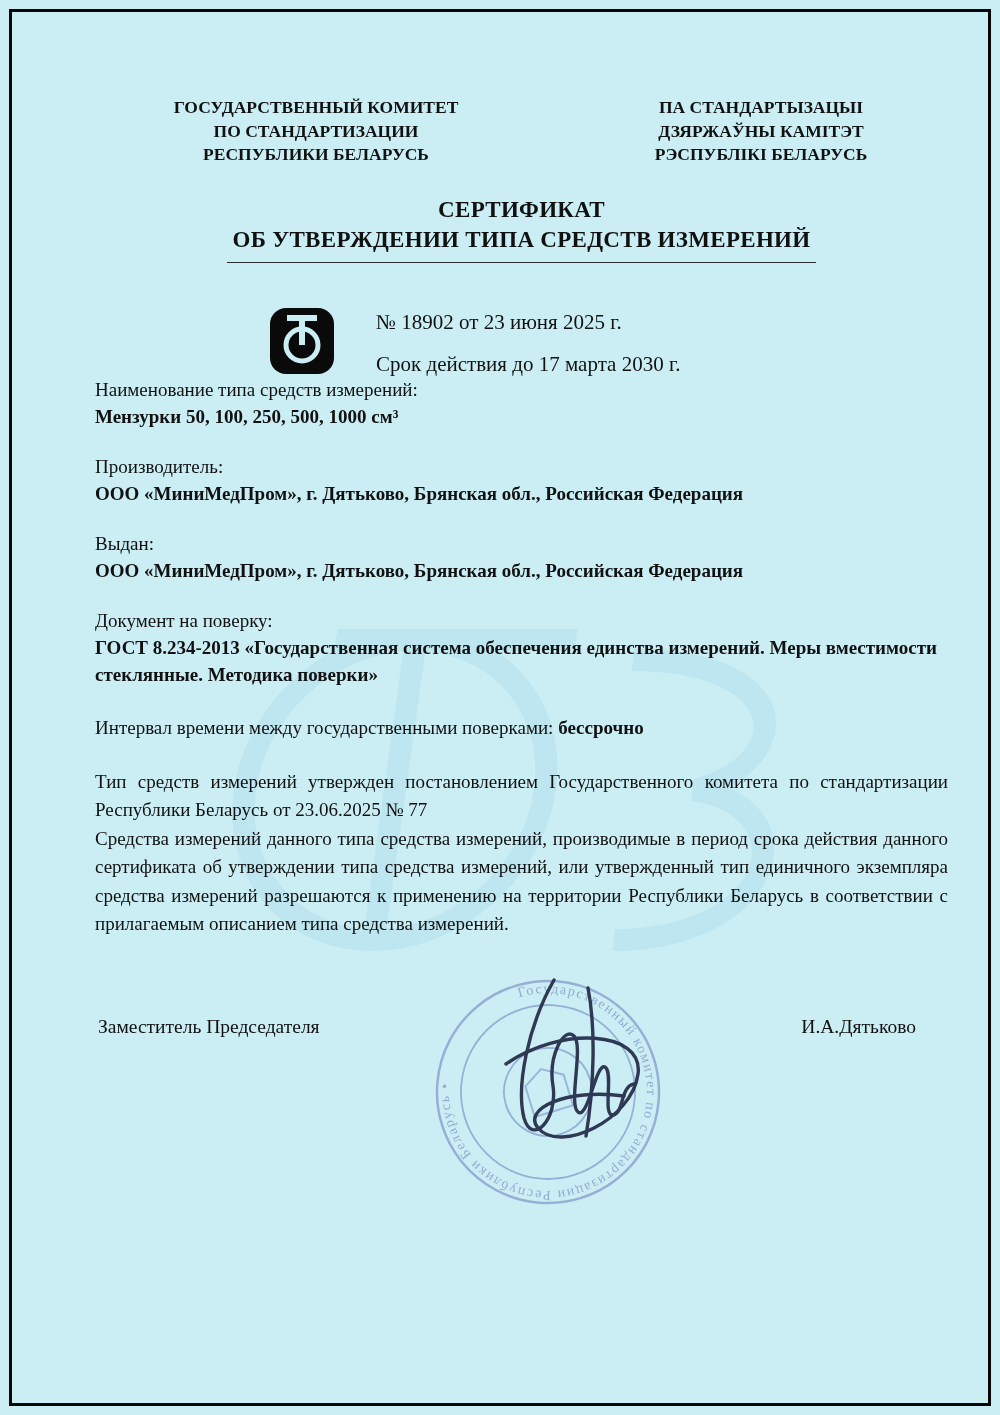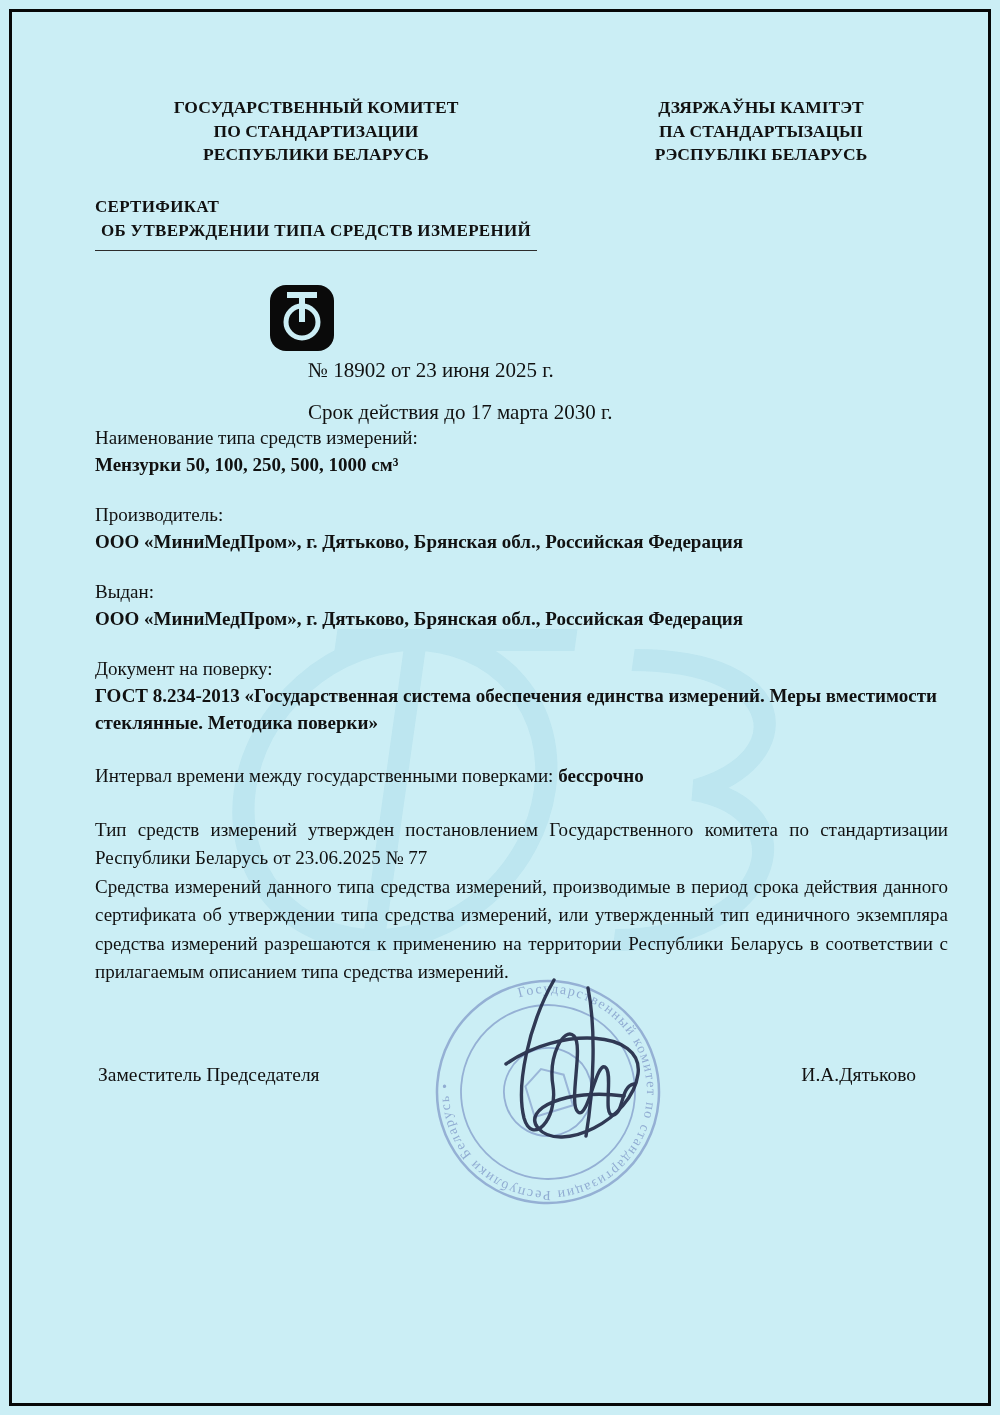--- a/index.html
+++ b/index.html
@@ -33,25 +33,25 @@
     position: absolute;
     inset: 0;
     padding: 96px 52px 0 95px;
     box-sizing: border-box;
     z-index: 2;
   }
   .header { display: flex; font-weight: bold; font-size: 17.5px; line-height: 1.35; text-align: center; gap: 36px; }
   .header-left  { width: 330px; margin-left: 56px; }
   .header-right { width: 280px; margin-left: 104px; }
 
-  .title { margin-top: 30px; font-weight: bold; font-size: 17px; letter-spacing: 0.3px; }
+  .title { text-align: center; margin-top: 30px; font-weight: bold; font-size: 23px; letter-spacing: 0.3px; }
   .title-line1 { margin-bottom: 4px; }
   .title-underline { display: inline-block; border-bottom: 1.5px solid #2c2c2c; padding: 0 6px 9px 6px; }
 
-  .meta-row { display: flex; align-items: flex-start; margin-top: 32px; margin-left: 173px; flex-direction: column; }
+  .meta-row { display: flex; align-items: center; margin-top: 42px; margin-left: 173px; }
   .logo { width: 68px; height: 70px; flex: 0 0 auto; }
   .meta-lines { margin-left: 40px; font-size: 21px; padding-top: 5px; }
   .meta-line1 { margin-bottom: 17px; }
 
   .fields { font-size: 19px; line-height: 1.42; }
   .group { margin-bottom: 23px; }
   .value { font-weight: bold; }
   .interval-line { margin-top: 26px; margin-bottom: 24px; }
 
   .paragraphs { margin-top: 26px; text-align: justify; font-size: 19px; line-height: 1.5; }
@@ -95,22 +95,22 @@
 
   <div class="content">
 
     <div class="header">
       <div class="header-left">
         <div>ГОСУДАРСТВЕННЫЙ КОМИТЕТ</div>
         <div>ПО СТАНДАРТИЗАЦИИ</div>
         <div>РЕСПУБЛИКИ БЕЛАРУСЬ</div>
       </div>
       <div class="header-right">
+        <div>ПА СТАНДАРТЫЗАЦЫІ</div>
         <div>ДЗЯРЖАЎНЫ КАМІТЭТ</div>
-        <div>ПА СТАНДАРТЫЗАЦЫІ</div>
         <div>РЭСПУБЛІКІ БЕЛАРУСЬ</div>
       </div>
     </div>
 
     <div class="title">
       <div class="title-line1">СЕРТИФИКАТ</div>
       <div class="title-underline">ОБ УТВЕРЖДЕНИИ ТИПА СРЕДСТВ ИЗМЕРЕНИЙ</div>
     </div>
 
     <div class="meta-row">

